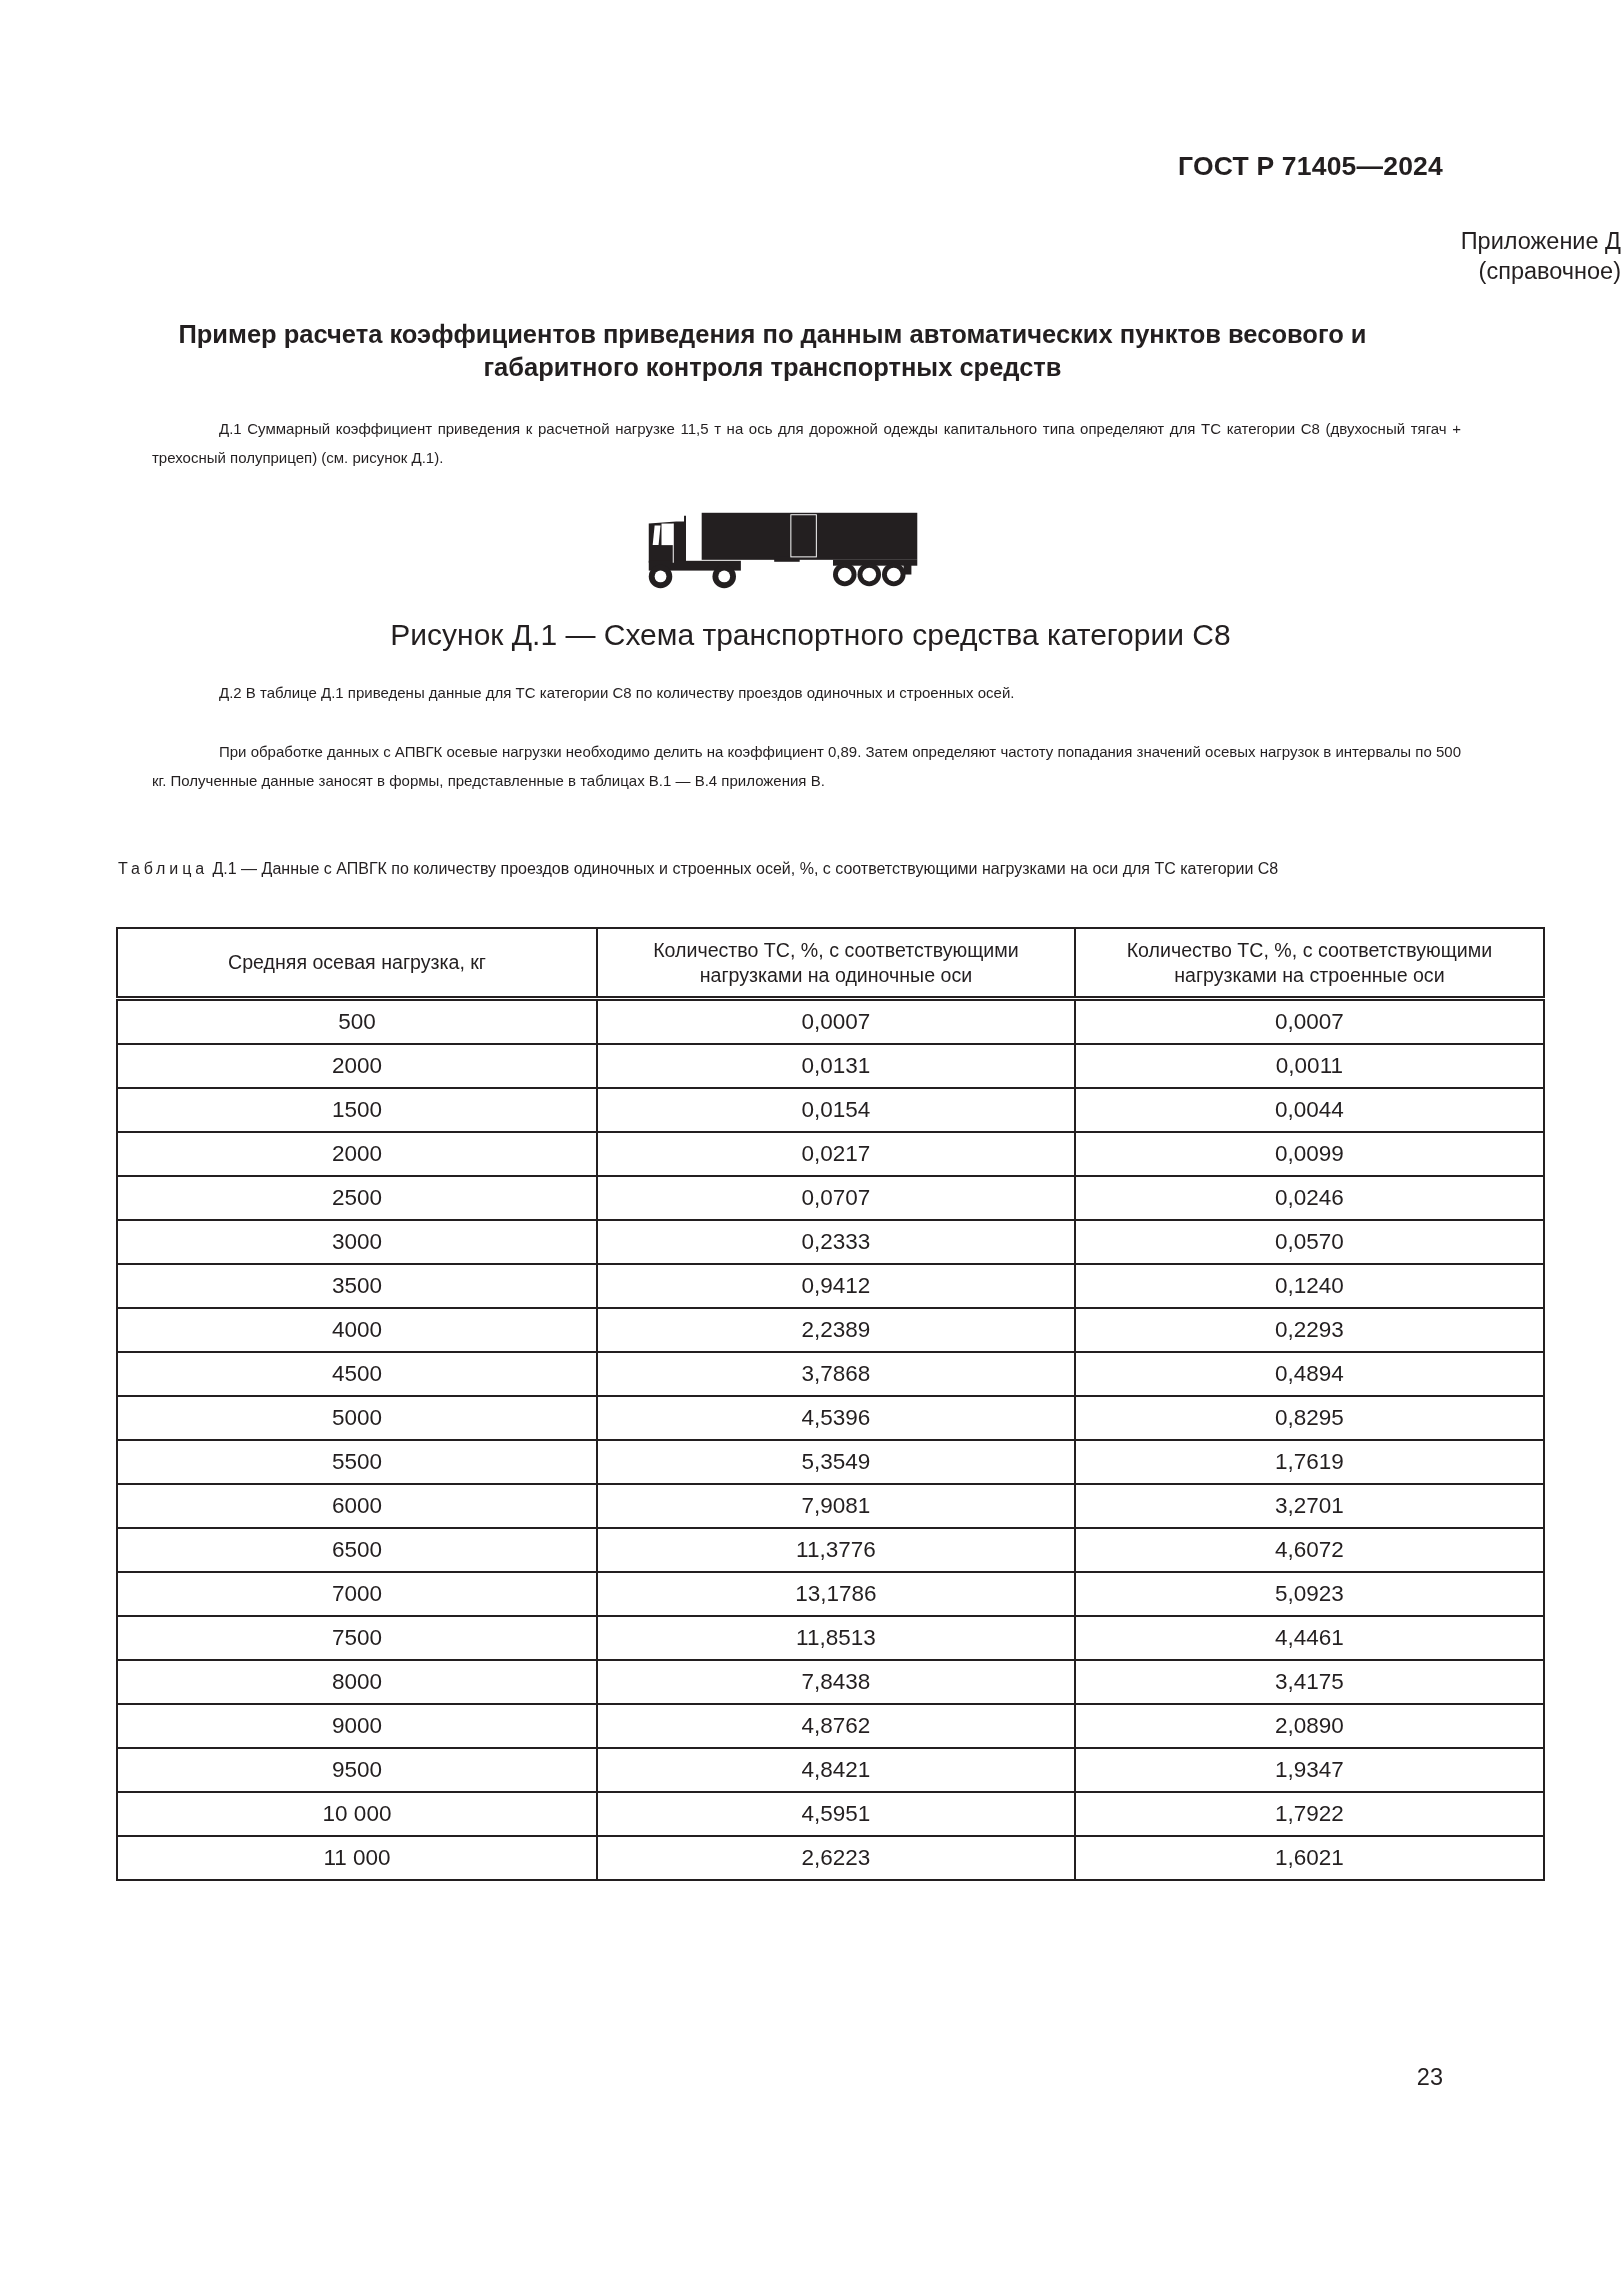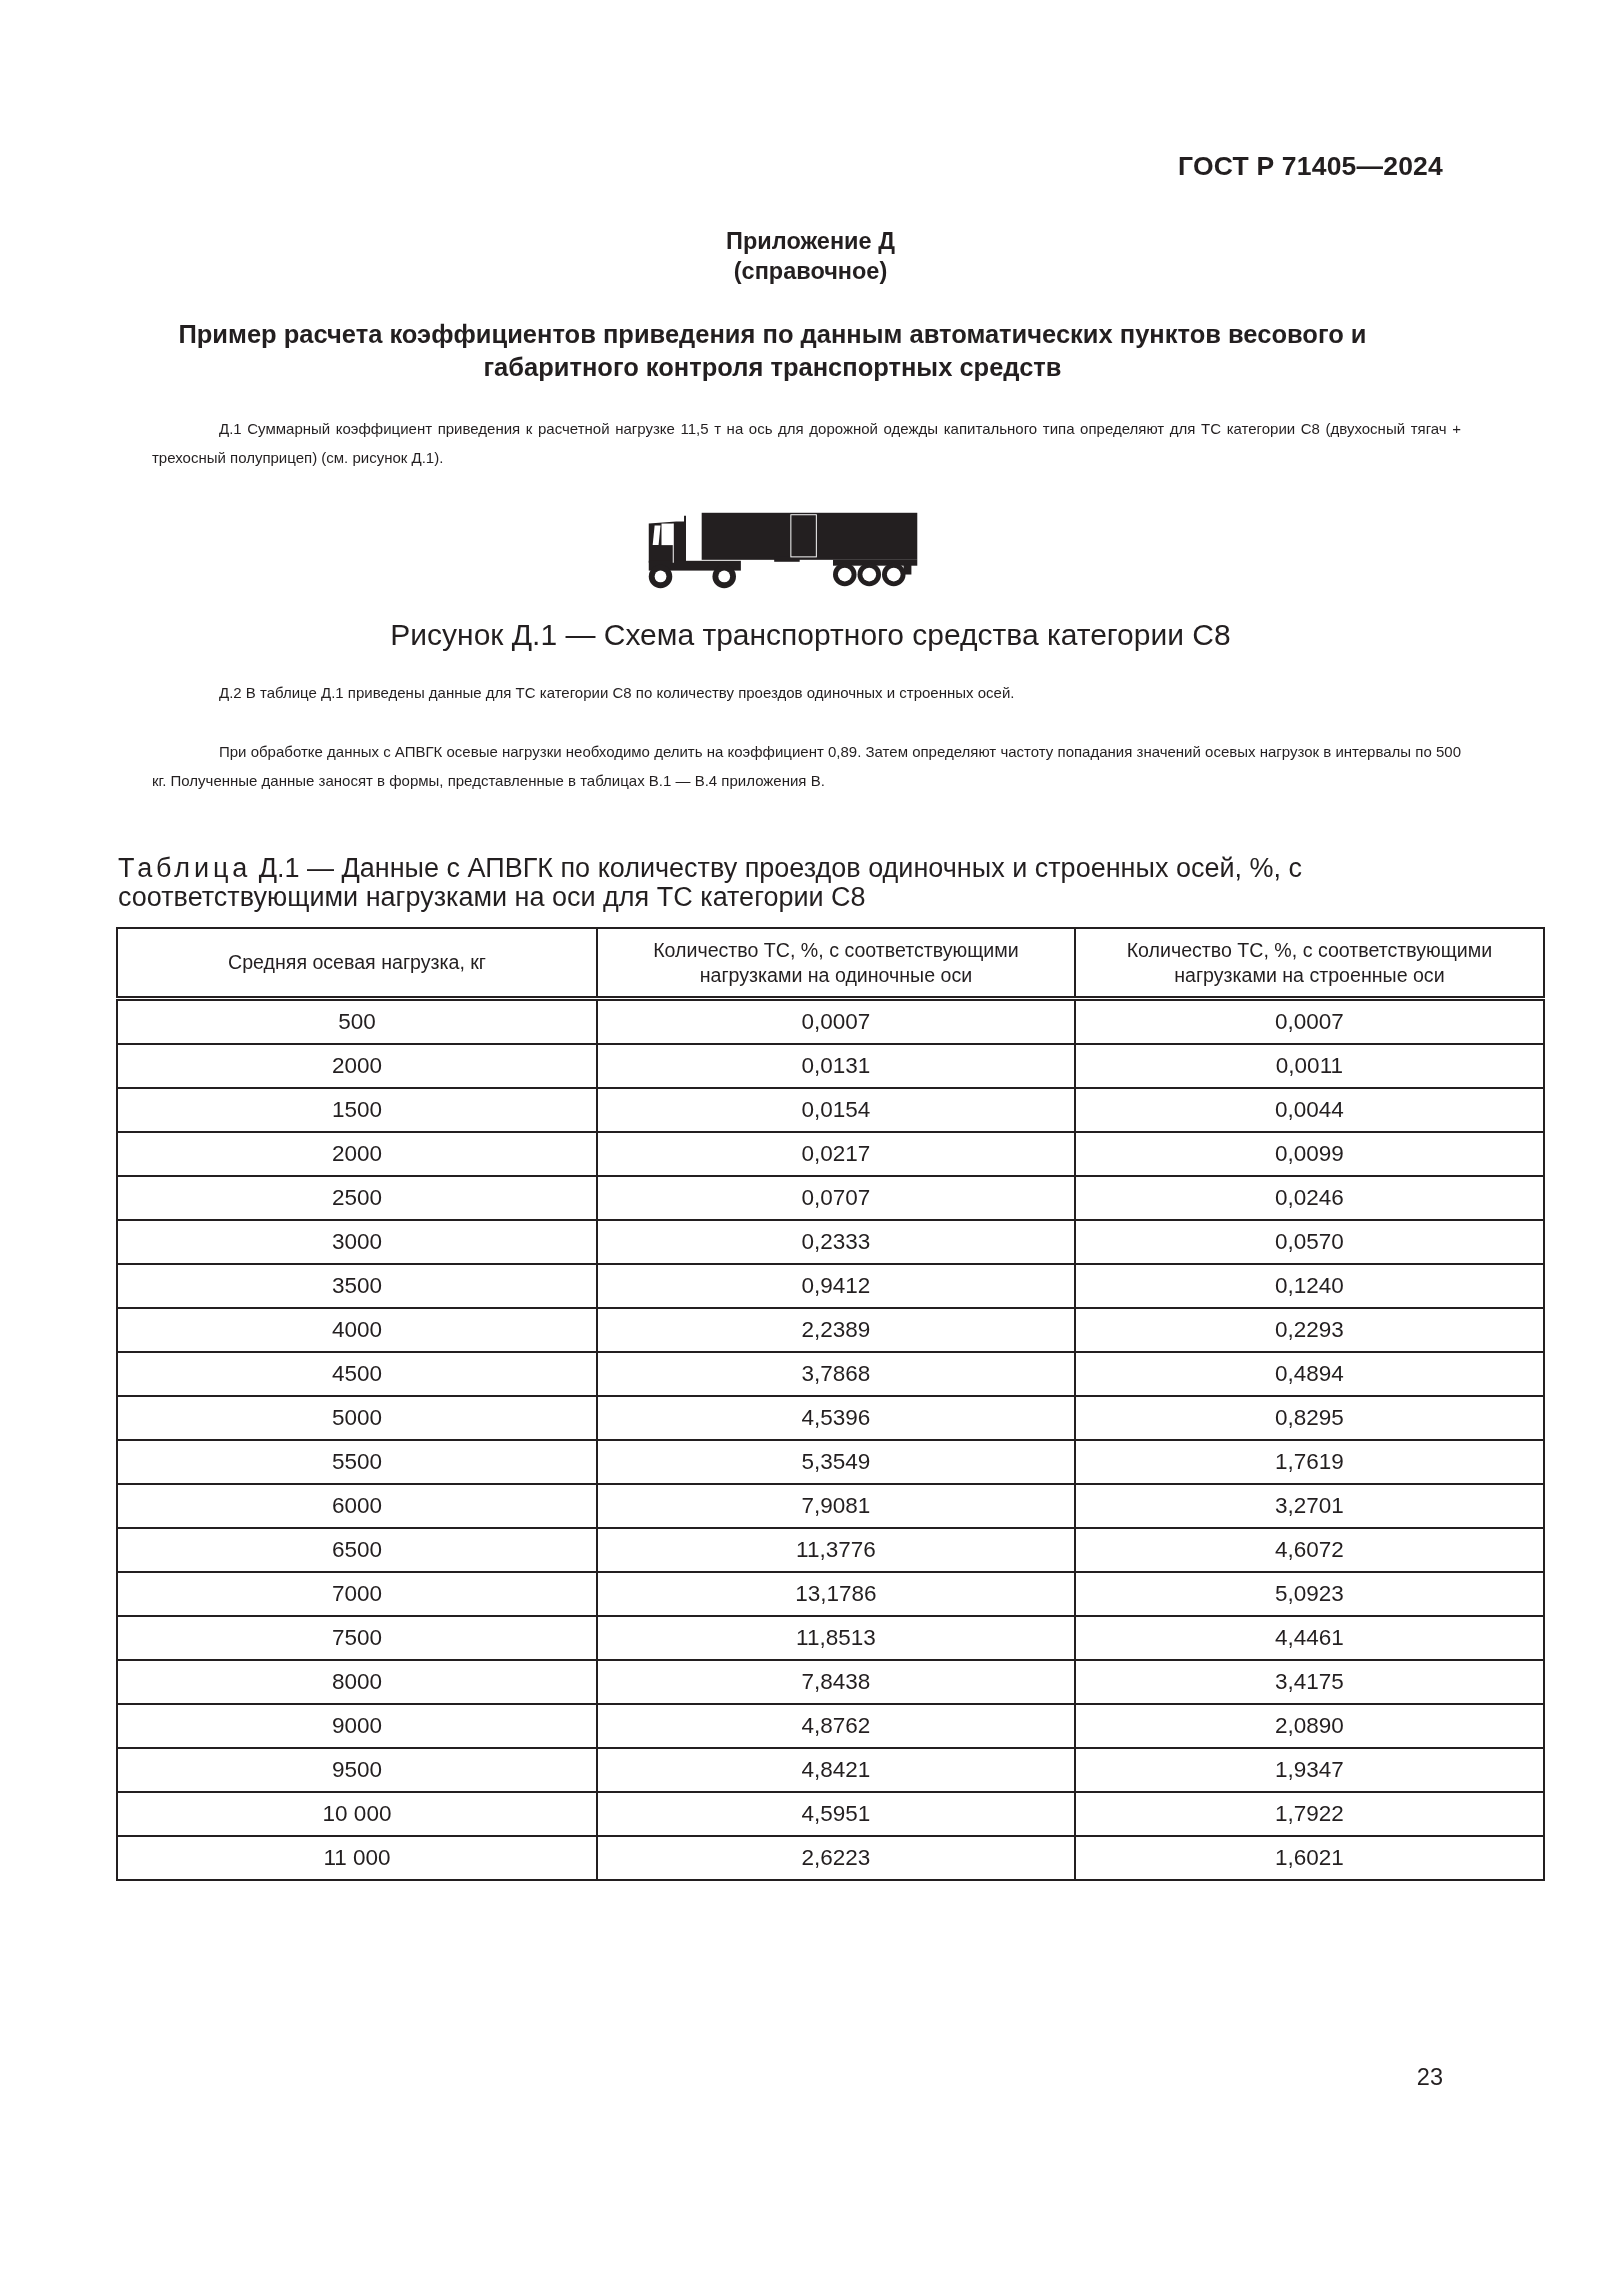--- a/index.html
+++ b/index.html
@@ -1,30 +1,30 @@
 <!DOCTYPE html>
 <html><head>
 <meta charset="utf-8">
 <style>
   html, body { margin:0; padding:0; background:#ffffff; }
   body { width:1621px; height:2293px; position:relative; color:#231f20;
          font-family:"Liberation Sans", sans-serif; }
   .abs { position:absolute; }
   .doc-id { right:178px; top:151px; font-size:26.5px; font-weight:bold; letter-spacing:0.2px; }
-  .annex { left:0; width:1621px; text-align:center; font-size:23.5px; font-weight:bold; line-height:29px; }
+  .annex { left:0; width:1621px; text-align:right; font-size:23.5px; font-weight:normal; line-height:29px; }
   .annex-title { top:227px; }
   .annex-sub { top:257px; }
   .heading { left:118px; width:1309px; top:318px; text-align:center; font-size:25.5px; font-weight:bold; line-height:33px; }
   .para { left:104px; width:1309px; font-size:15px; line-height:29px; text-align:justify;margin-left:48px; }
   .para .indent { display:inline-block; width:67px; }
   .p1 { top:414px; }
   .caption { left:0; width:1621px; top:618px; text-align:center; font-size:30px; }
   .p2 { top:678px; }
   .p3 { top:737px; }
-  .table-caption { left:118px; width:1309px; top:854px; font-size:27px; line-height:29px; }
+  .table-caption { left:118px; width:1309px; top:854px; font-size:16px; line-height:29px; }
   .spaced { letter-spacing:3.9px; }
   .truck { left:637px; top:502px; width:294px; height:98px; }
   table.data { position:absolute; left:116px; top:927px; width:1429px; border-collapse:collapse; }
   table.data th, table.data td { border:2.9px solid #231f20; text-align:center; font-weight:normal; }
   table.data td + td, table.data th + th { border-left-width:2.9px; }
   table.data th { height:67px; font-size:19.6px; line-height:24.5px; padding:0 7.8px; }
   table.data thead tr { border-bottom:5.9px double #231f20; }
   table.data td { height:42px; font-size:22.5px; padding:0; }
   table.data col.c1 { width:441px; } table.data col.c2 { width:439px; } table.data col.c3 { width:431px; }
   .page-num { right:178px; top:2064px; font-size:23.5px; }

